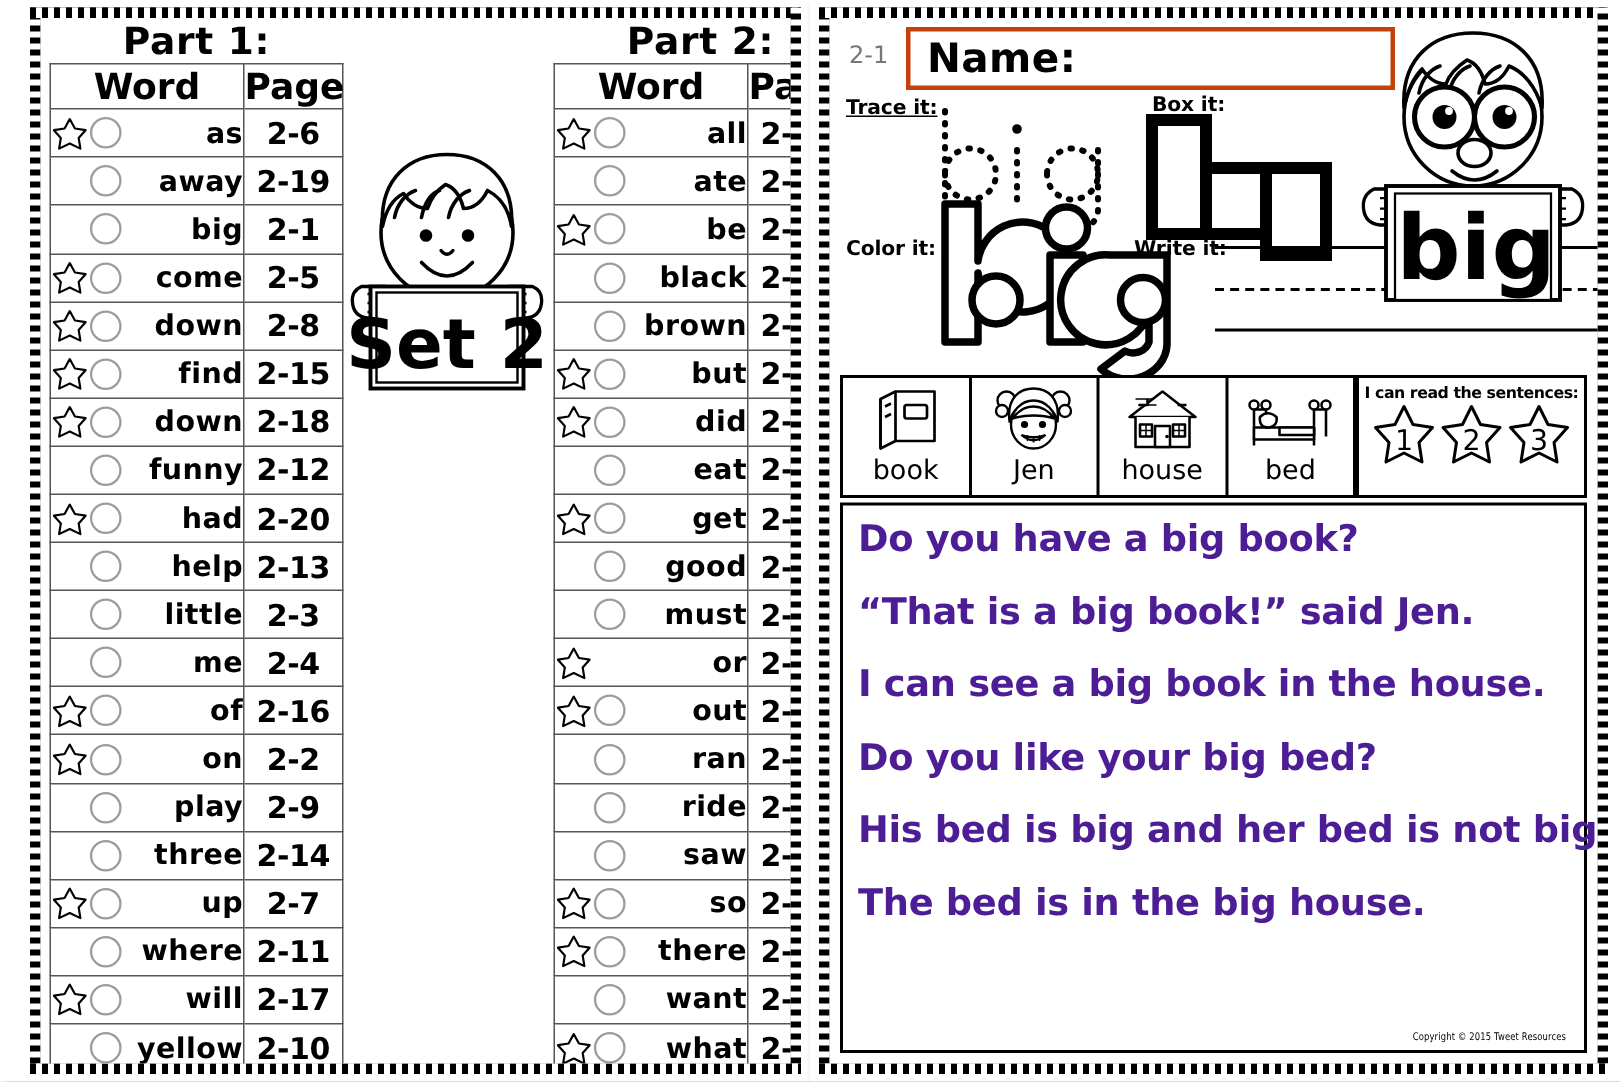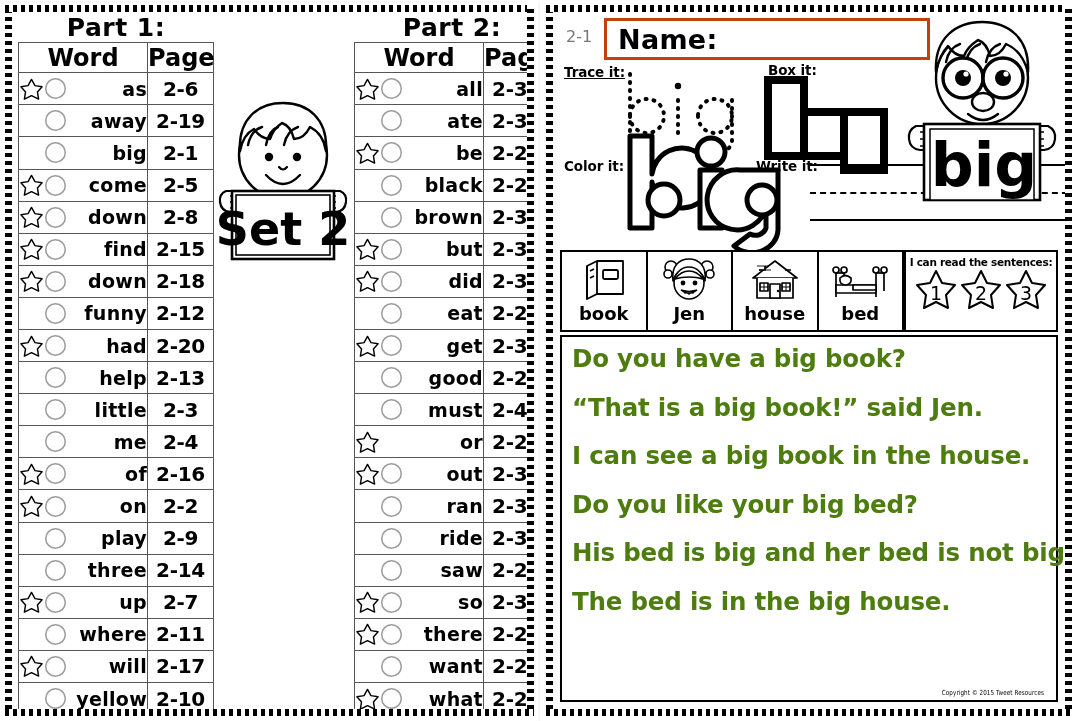--- a/index.html
+++ b/index.html
@@ -19,21 +19,21 @@
     height: 721px;
     gap: 0;
   }
 
   
   .page {
     position: relative;
     background: #ffffff;
     box-shadow: 2px 2px 4px rgba(0,0,0,0.35);
   }
-  .page-left  { width: 540px; height: 721px; padding: 5px 6px 5px 5px; }
+  .page-left  { width: 540px; height: 721px; padding: 5px 6px 5px 20px; }
   .page-right { width: 540px; height: 721px; padding: 5px 8px 5px 6px; }
 
   .checker-frame {
     position: relative;
     width: 100%;
     height: 100%;
     border: 7px solid #000;
     background: #fff;
     
   }
@@ -267,21 +267,21 @@
     display: flex;
     flex-direction: column;
     align-items: center;
     justify-content: flex-start;
     padding-top: 3px;
   }
   .pic-card:last-child { border-right: none; }
   .pic-art { height: 50px; display:flex; align-items:center; justify-content:center; }
   .pic-label {
     font-family: "DejaVu Sans", sans-serif;
-    font-weight: bold;
+    font-weight: normal;
     font-size: 18px;
     color: #000;
     line-height: 1;
     padding-bottom: 2px;
   }
   .read-check {
     width: 152px;
     flex: 0 0 152px;
     display: flex;
     flex-direction: column;
@@ -308,21 +308,21 @@
     padding: 10px 6px 4px 10px;
     display: flex;
     flex-direction: column;
     justify-content: flex-start;
     position: relative;
   }
   .sentence {
     font-family: "DejaVu Sans", sans-serif;
     font-weight: bold;
     font-size: 24.5px;
-    color: #4d7c0f;
+    color: #4c1d95;
     line-height: 1;
     margin-bottom: 24px;
     letter-spacing: -0.2px;
     white-space: nowrap;
   }
   .sentence:last-of-type { margin-bottom: 0; }
   .copyright {
     position: absolute;
     right: 12px;
     bottom: 5px;

